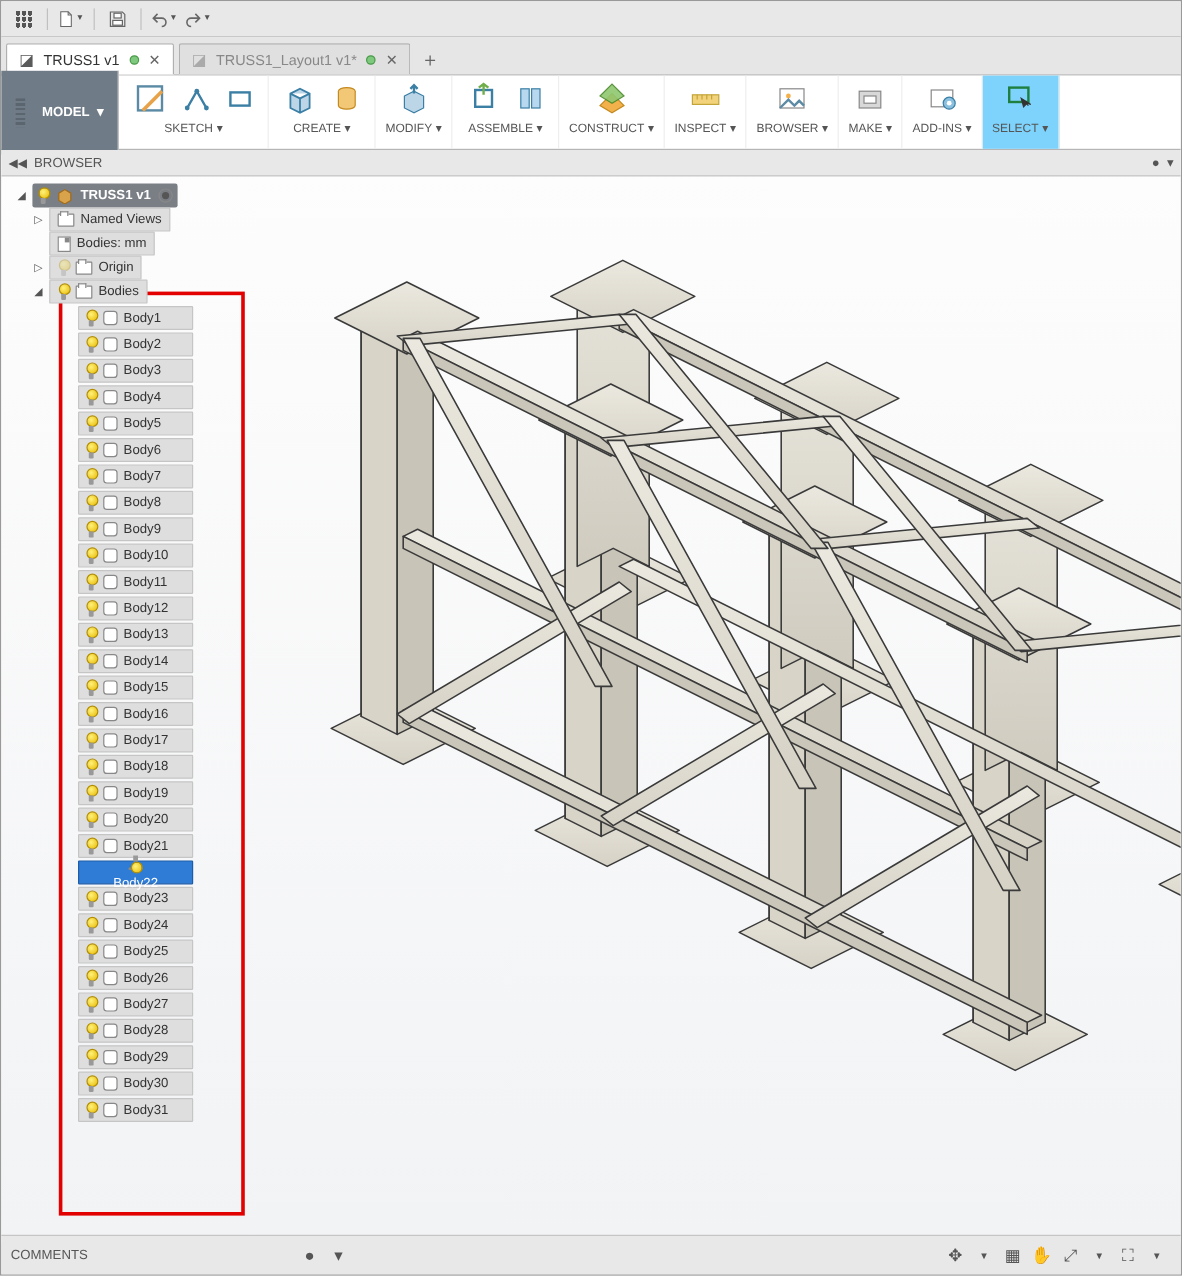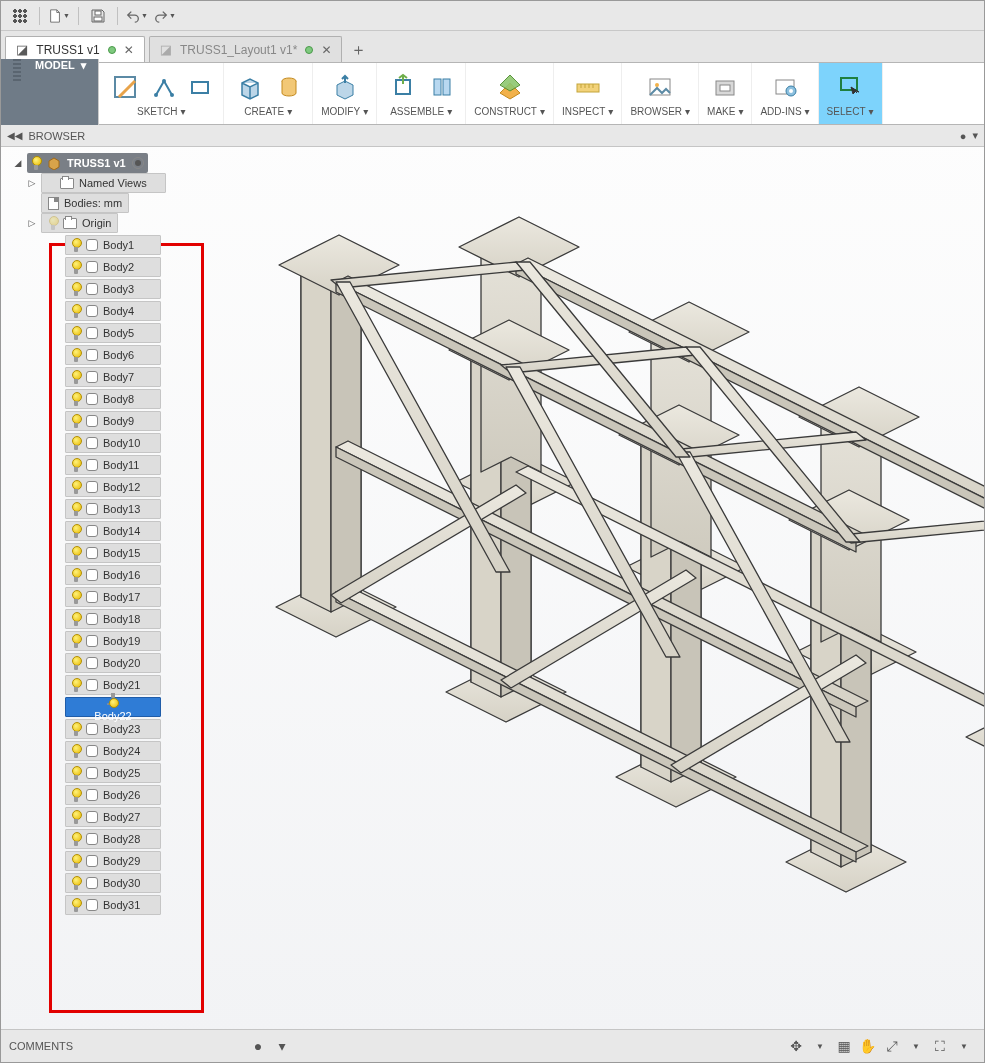--- a/index.html
+++ b/index.html
@@ -29,23 +29,23 @@
   .doc-tab.active { background:#fff; color:#333; }
   .doc-tab.inactive { background:#e0e0e0; color:#888; }
   .doc-cube { color:#5a5a5a; font-size:13px;}
   .doc-tab.inactive .doc-cube { color:#aaa; }
   .dirty-dot { width:8px; height:8px; border-radius:50%; background:#7fc97f; border:1px solid #4a9a4a; }
   .tab-close { font-size:12px; color:#666; cursor:pointer; }
   .new-tab { width:24px; height:24px; display:flex; align-items:center; justify-content:center; color:#666; font-size:16px; cursor:pointer; }
 
   
   .ribbon { height: 62px; background:#fff; border-bottom:1px solid #b5b5b5; display:flex; align-items:center; }
-  .model-btn { height:70px; background:#6f7b87; color:#fff; font-size:11px; font-weight:bold; padding:0 12px; display:flex; align-items:flex-start; gap:6px; cursor:pointer; border-right:1px solid #ccc; white-space:nowrap; }
+  .model-btn { height:70px; background:#6f7b87; color:#fff; font-size:11px; font-weight:bold; padding:0 12px; display:flex; align-items:center; gap:6px; cursor:pointer; border-right:1px solid #ccc; white-space:nowrap; }
   .model-grip { width:8px; height:24px; background:repeating-linear-gradient(#5a6570 0 2px, #6f7b87 2px 4px); margin-right:8px; }
-  .ribbon-group { display:flex; flex-direction:column; align-items:center; justify-content:center; height:100%; padding:2px 8px; border-right:1px solid #eee; }
+  .ribbon-group { display:flex; flex-direction:column; align-items:center; justify-content:flex-start; height:100%; padding:2px 8px; border-right:1px solid #eee; }
   .ribbon-icons { display:flex; gap:6px; align-items:center; height:34px; }
   .ribbon-label { font-size:10px; color:#555; margin-top:2px; display:flex; align-items:center; gap:3px; white-space:nowrap; }
   .rico { width:30px; height:30px; display:flex; align-items:center; justify-content:center; color:#5b8aa5; cursor:pointer; }
   .rico.big { width:36px; height:36px; }
 
   
   .workspace { position:absolute; top:124px; left:0; right:0; bottom:26px; background:linear-gradient(#fdfdfd,#f2f3f5); overflow:hidden; }
   .browser-hdr { position:absolute; top:0; left:0; right:0; height:22px; background:#e8e8e8; border-bottom:1px solid #c5c5c5; display:flex; align-items:center; gap:6px; padding:0 6px; font-size:11px; color:#555; z-index:5; }
   .browser-hdr .collapse { font-size:10px; cursor:pointer; }
   .browser-hdr .spacer { flex:1; }
@@ -444,21 +444,21 @@
           </span>
         <span style="font-weight:bold;">TRUSS1 v1</span>
         <span class="radio-ring">
             <span class="dot"></span>
           </span>
       </span>
     </div>
 
     <div class="tree-row indent-1">
       <span class="tri closed"></span>
-      <span class="tree-row chip" style="gap:5px; padding:0 18px;text-align:right;">
+      <span class="tree-row chip" style="gap:5px; padding:0 6px;text-align:right;">
         <span class="folder-ico"></span>
         <span>Named Views</span>
       </span>
     </div>
 
     <div class="tree-row indent-1">
       <span style="width:10px;"></span>
       <span class="tree-row chip" style="gap:5px; padding:0 6px;">
         <span class="doc-ico2"></span>
         <span>Bodies: mm</span>
@@ -467,20 +467,28 @@
 
     <div class="tree-row indent-1">
       <span class="tri closed"></span>
       <span class="tree-row chip" style="gap:5px; padding:0 6px;">
         <span class="bulb" style="opacity:.35;"></span>
         <span class="folder-ico"></span>
         <span>Origin</span>
       </span>
     </div>
 
+    <div class="tree-row indent-1">
+      <span class="tri open"></span>
+      <span class="tree-row chip" style="gap:5px; padding:0 6px;">
+        <span class="bulb"></span>
+        <span class="folder-ico"></span>
+        <span>Bodies</span>
+      </span>
+    </div>
 
     <div id="bodies-container">
         <div class="body-item">
           <span class="bulb"></span>
           <span class="body-swatch"></span>
           <span>Body1</span>
         </div>
         <div class="body-item">
           <span class="bulb"></span>
           <span class="body-swatch"></span>

